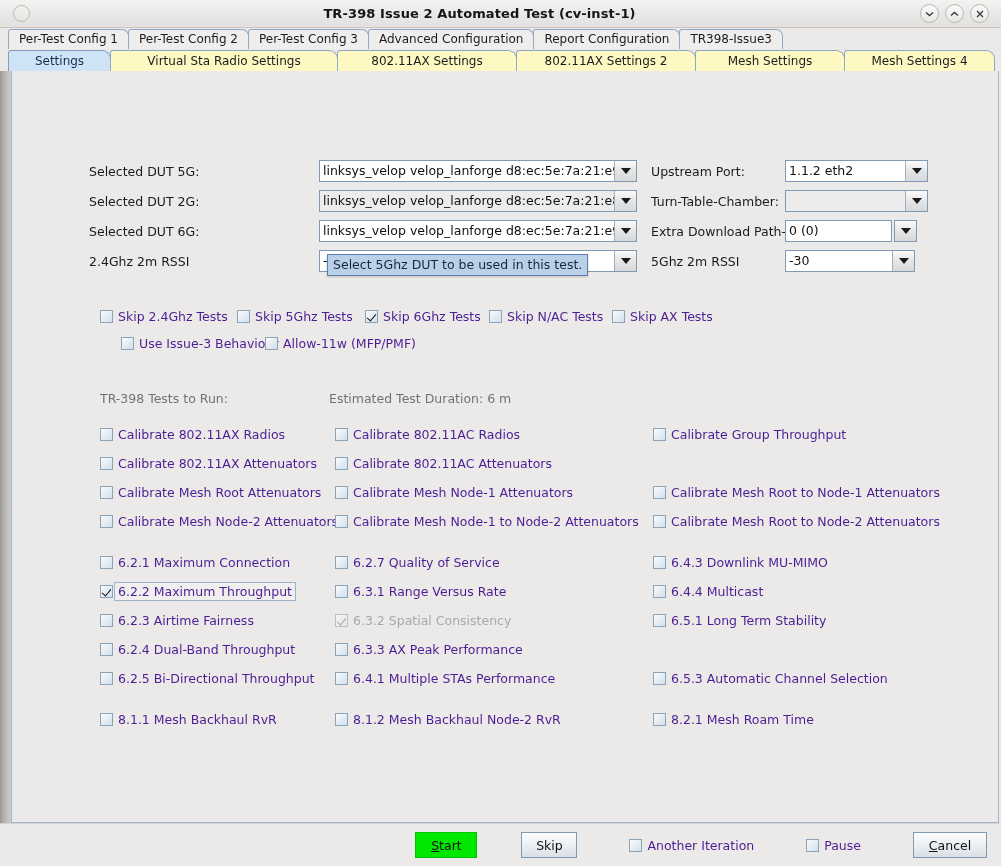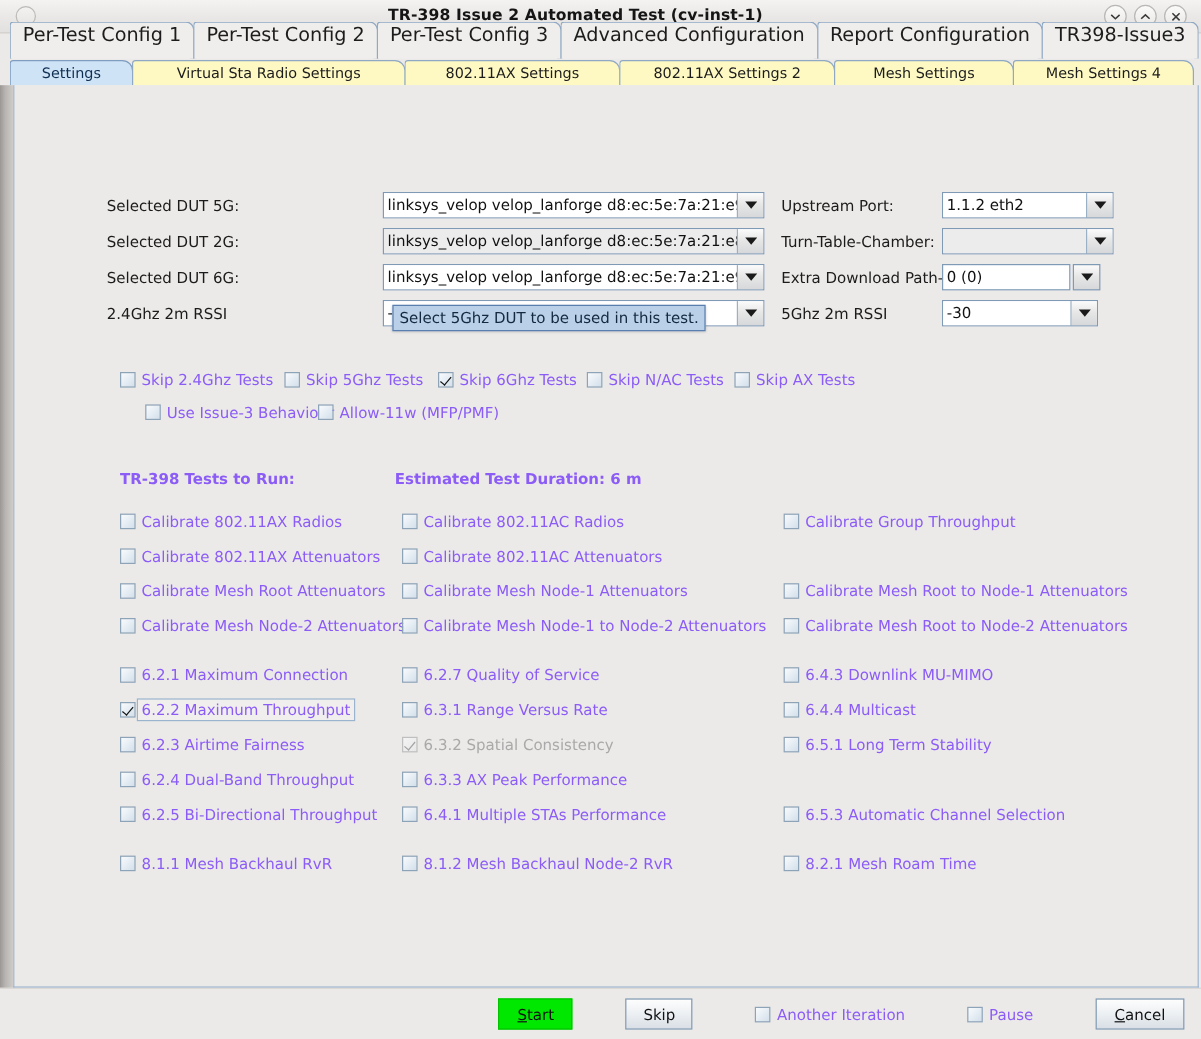--- a/index.html
+++ b/index.html
@@ -90,24 +90,24 @@
     position: relative;
   }
   .tabstrip::after {
     content: "";
     position: absolute;
     left: 0; right: 0; bottom: 0;
     height: 1px;
     background: transparent;
   }
   .tab {
-    height: 31px;
+    height: 20px;
     line-height: 19px;
     padding: 0 10px;
-    font-size: 16px;
+    font-size: 12px;
     color: #1c1c1c;
     background: #f0eeec;
     border: 1px solid #8fa8c4;
     border-bottom: none;
     border-radius: 3px 7px 0 0;
     margin-right: -1px;
     white-space: nowrap;
     cursor: pointer;
     box-sizing: border-box;
     position: relative;
@@ -264,21 +264,21 @@
     content: "";
     position: absolute;
     left: 3px; top: 1px;
     width: 4px; height: 8px;
     border: solid #121212;
     border-width: 0 1.8px 1.8px 0;
     transform: rotate(40deg);
   }
   .cb .cblabel {
     font-size: 12.5px;
-    color: #8b5cf6;
+    color: #4c1d95;
   }
   .cb.focused .cblabel {
     border: 1px solid #9bb4cd;
     padding: 1px 3px;
     margin: -2px -4px -2px -4px;
     background: rgba(255,255,255,0.25);
   }
   .cb.disabled .cblabel { color: #a9a9a9; }
   .cb.disabled .cbbox {
     border-color: #bfbfbf;
@@ -292,22 +292,21 @@
     left: 88px;
     display: flex;
     align-items: center;
   }
   .skiprow .cb { margin-right: 0; }
 
   
   .testhdr {
     position: absolute;
     font-size: 12.5px;
-    color: #8b5cf6;
-    font-weight: bold;
+    color: #737373;
   }
   .testgrid {
     position: absolute;
     left: 88px; top: 420px;
     width: 890px;
   }
   .trow {
     display: flex;
     height: 29px;
     align-items: center;

